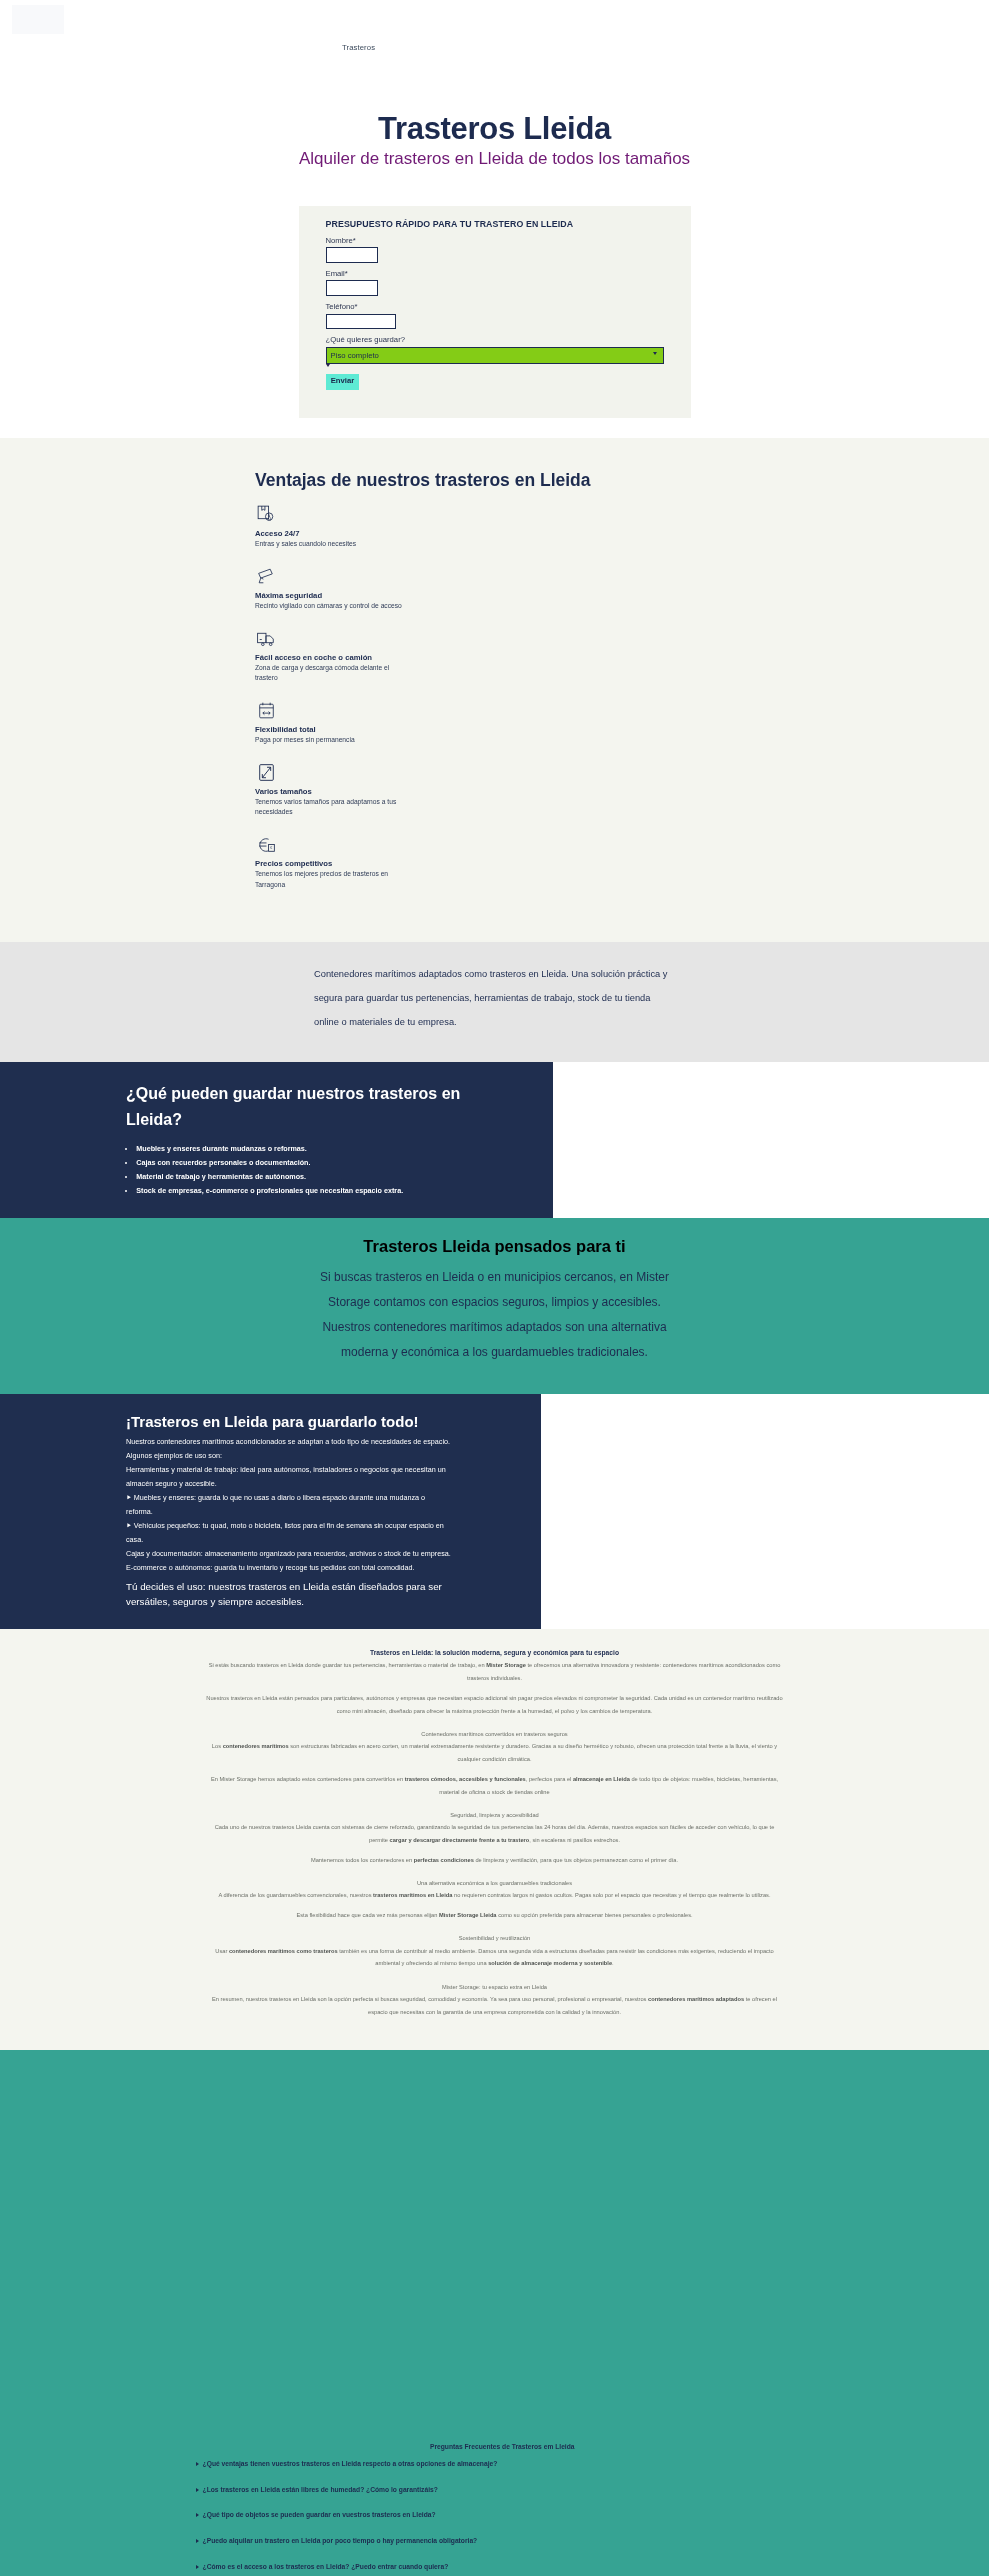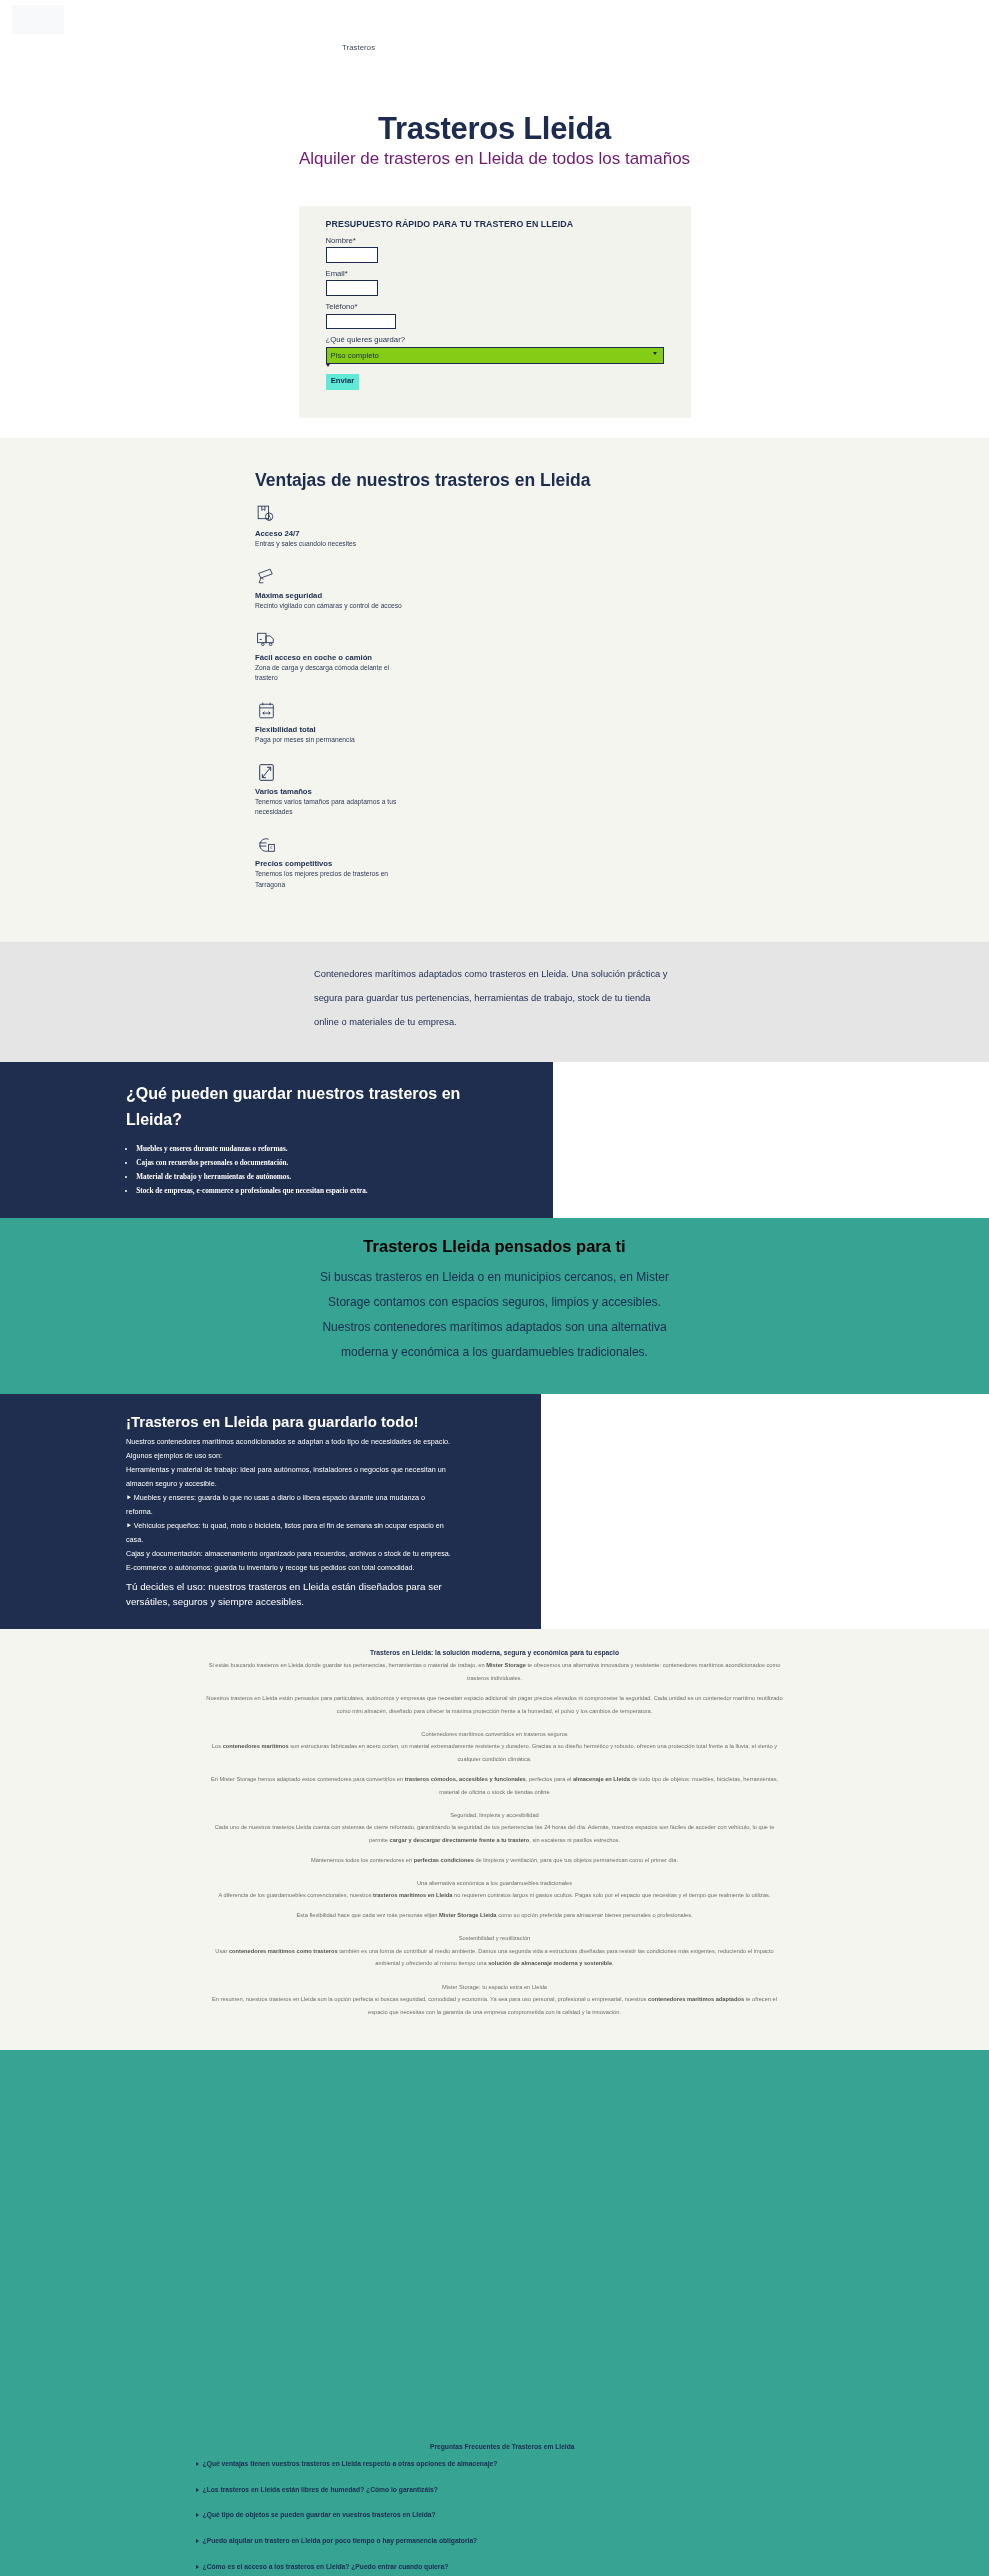--- a/index.html
+++ b/index.html
@@ -109,21 +109,21 @@
     width:553px; background:#1f2e4f; color:#ffffff;
     padding:18.5px 88px 18.5px 126px;
   }
   .split-white { flex:1; background:#ffffff; }
   .split-dark h3 {
     margin:0 0 9.3px 0; font-size:16px; font-weight:bold; color:#ffffff;
     line-height:1.65;
   }
   .split-dark ul { margin:0; padding-left:10.3px; }
   .split-dark li {
-    font-size:7.2px; font-weight:bold; line-height:1.75; margin-bottom:1.5px;font-family:Liberation Serif, serif;
+    font-size:7.2px; font-weight:bold; line-height:1.75; margin-bottom:1.5px;
   }
 
   
   .teal-band2 { background:#36a393; padding:19.6px 0 27px 0; text-align:center; }
   .teal-band2 h3 {
     margin:0 0 8.2px 0; font-size:16.5px; font-weight:bold; color:#000000;
   }
   .teal-band2 p {
     width:350px; margin:2px auto; font-size:12px; color:#1d2b4f; line-height:2.1;
   }

